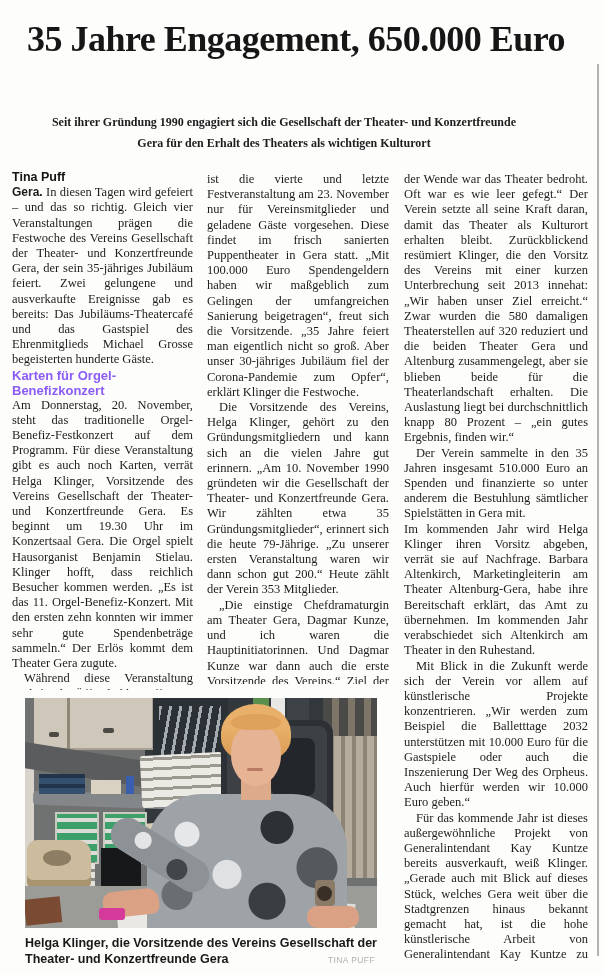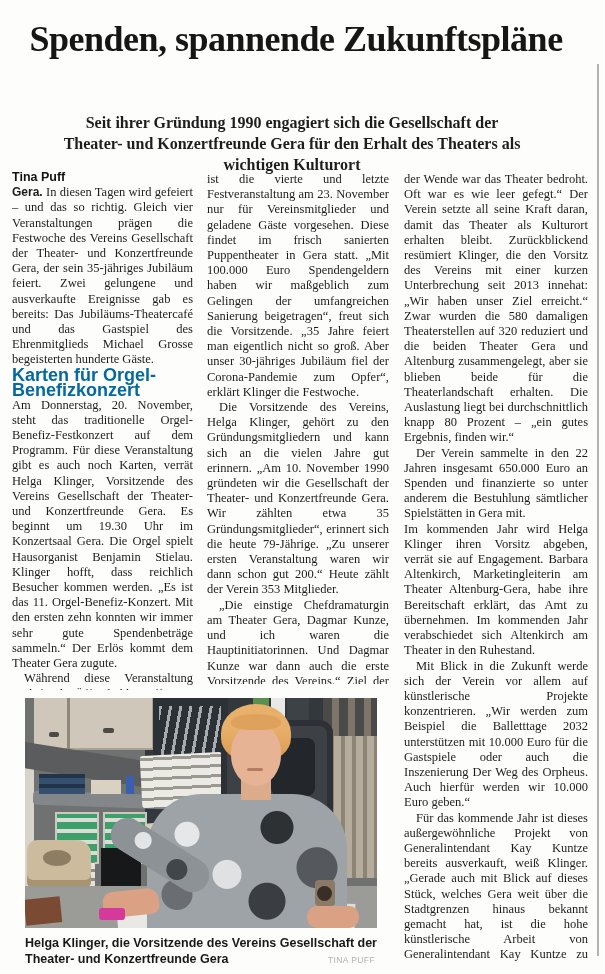--- a/index.html
+++ b/index.html
@@ -8,43 +8,43 @@
     background:#fdfdfc;color:#1c1c1c;
     font-family:"Liberation Serif",serif;
   }
   
   .headline{
     position:absolute;top:18px;left:0;width:592px;text-align:center;
     font-family:"Liberation Serif",serif;font-weight:700;color:#161616;
     font-size:36px;line-height:43px;letter-spacing:-0.5px;
   }
   .subhead{
-    position:absolute;top:112px;left:56px;width:472px;text-align:center;
+    position:absolute;top:112px;left:48px;width:472px;text-align:center;
     font-family:"Liberation Serif",serif;font-weight:700;color:#1d1d1d;
-    font-size:16px;line-height:21px;
+    font-size:12px;line-height:21px;
   }
   
   .col{
     position:absolute;text-align:justify;
     font-family:"Liberation Serif",serif;
     font-size:12.5px;line-height:15.2px;color:#1c1c1c;
   }
   .col p{margin:0;}
   .col p.ind{text-indent:12px;}
   #col1{left:12px;top:170px;width:181px;height:520px;overflow:hidden;}
   #col2{left:207px;top:172px;width:182px;height:512px;overflow:hidden;}
   #col3{left:404px;top:172px;width:184px;height:792px;overflow:hidden;}
   .byline{
     font-family:"Liberation Sans",sans-serif;font-weight:700;
     font-size:12.5px;margin:0 0 22px 0;text-align:left;color:#141414;
   }
   .lead-in{font-family:"Liberation Sans",sans-serif;font-weight:700;font-size:12px;}
   .sec-head{
     font-family:"Liberation Sans",sans-serif;font-weight:700;
-    font-size:18px;line-height:15px;text-align:left;color:#0369a1;
+    font-size:13px;line-height:15px;text-align:left;color:#8b5cf6;
     margin:9px 0 4px 0;
   }
   .ital{}
   
   .page-rule{position:absolute;left:597px;top:64px;width:2px;height:892px;background:#b2b2b0;}
   
   .photo{
     position:absolute;left:25px;top:698px;width:352px;height:230px;
     background:#6f7270;overflow:hidden;
   }
@@ -58,21 +58,21 @@
   .credit{
     position:absolute;right:2px;top:17px;
     font-family:"Liberation Sans",sans-serif;font-weight:400;
     font-size:8.5px;letter-spacing:0.4px;color:#b3b0aa;
   }
 </style>
 </head>
 <body>
 
 <div class="headline">
-  <div>Spenden, spannende Zukunftspläne</div>
+  <div>35 Jahre Engagement, 650.000 Euro</div>
 </div>
 
 <div class="subhead">Seit ihrer Gründung 1990 engagiert sich die Gesellschaft der Theater- und Konzertfreunde Gera für den Erhalt des Theaters als wichtigen Kulturort</div>
 
 <div class="page-rule"></div>
 
 <div class="col" id="col1">
   <p class="byline">Tina Puff</p>
   <p><span class="lead-in">Gera.</span><span> In diesen Tagen wird gefeiert – und das so richtig. Gleich vier Veranstaltungen prägen die Festwoche des Vereins Gesellschaft der Theater- und Konzertfreunde Gera, der sein 35-jähriges Jubiläum feiert. Zwei gelungene und ausverkaufte Ereignisse gab es bereits: Das Jubiläums-Theatercafé und das Gastspiel des Ehrenmitglieds Michael Grosse begeisterten hunderte Gäste.</span></p>
   <p class="sec-head">Karten für Orgel-Benefizkonzert</p>
@@ -81,22 +81,22 @@
 </div>
 
 <div class="col" id="col2">
   <p>ist die vierte und letzte Festveranstaltung am 23. November nur für Vereinsmitglieder und geladene Gäste vorgesehen. Diese findet im frisch sanierten Puppentheater in Gera statt. „Mit 100.000 Euro Spendengeldern haben wir maßgeblich zum Gelingen der umfangreichen Sanierung beigetragen“, freut sich die Vorsitzende. „35 Jahre feiert man eigentlich nicht so groß. Aber unser 30-jähriges Jubiläum fiel der Corona-Pandemie zum Opfer“, erklärt Klinger die Festwoche.</p>
   <p class="ind">Die Vorsitzende des Vereins, Helga Klinger, gehört zu den Gründungsmitgliedern und kann sich an die vielen Jahre gut erinnern. „Am 10. November 1990 gründeten wir die Gesellschaft der Theater- und Konzertfreunde Gera. Wir zählten etwa 35 Gründungsmitglieder“, erinnert sich die heute 79-Jährige. „Zu unserer ersten Veranstaltung waren wir dann schon gut 200.“ Heute zählt der Verein 353 Mitglieder.</p>
   <p class="ind">„Die einstige Chefdramaturgin am Theater Gera, Dagmar Kunze, und ich waren die Hauptinitiatorinnen. Und Dagmar Kunze war dann auch die erste Vorsitzende des Vereins.“ Ziel der Gründung war und ist es, das Theater ideell und materiell zu unterstützen. „Gerade nach</p>
 </div>
 
 <div class="col" id="col3">
   <p>der Wende war das Theater bedroht. Oft war es wie leer gefegt.“ Der Verein setzte all seine Kraft daran, damit das Theater als Kulturort erhalten bleibt. Zurückblickend resümiert Klinger, die den Vorsitz des Vereins mit einer kurzen Unterbrechung seit 2013 innehat: „Wir haben unser Ziel erreicht.“ Zwar wurden die 580 damaligen Theaterstellen auf 320 reduziert und die beiden Theater Gera und Altenburg zusammengelegt, aber sie blieben beide für die Theaterlandschaft erhalten. Die Auslastung liegt bei durchschnittlich knapp 80 Prozent – „ein gutes Ergebnis, finden wir.“</p>
-  <p class="ind">Der Verein sammelte in den 22 Jahren insgesamt 650.000 Euro an Spenden und finanzierte so unter anderem die Bestuhlung sämtlicher Spielstätten in Gera mit.</p>
-  <p>Im kommenden Jahr wird Helga Klinger ihren Vorsitz abgeben, verrät sie auf Engagement. Barbara Altenkirch, Marketingleiterin am Theater Altenburg-Gera, habe ihre Bereitschaft erklärt, das Amt zu übernehmen. Im kommenden Jahr verabschiedet sich Altenkirch am Theater in den Ruhestand.</p>
+  <p class="ind">Der Verein sammelte in den 35 Jahren insgesamt 510.000 Euro an Spenden und finanzierte so unter anderem die Bestuhlung sämtlicher Spielstätten in Gera mit.</p>
+  <p>Im kommenden Jahr wird Helga Klinger ihren Vorsitz abgeben, verrät sie auf Nachfrage. Barbara Altenkirch, Marketingleiterin am Theater Altenburg-Gera, habe ihre Bereitschaft erklärt, das Amt zu übernehmen. Im kommenden Jahr verabschiedet sich Altenkirch am Theater in den Ruhestand.</p>
   <p class="ind"><span>Mit Blick in die Zukunft werde sich der Verein vor allem auf künstlerische Projekte konzentrieren. „Wir werden zum Beispiel die Balletttage 2032 unterstützen mit 10.000 Euro für die Gastspiele oder auch die Inszenierung </span><span class="ital">Der Weg des Orpheus</span><span>. Auch hierfür werden wir 10.000 Euro geben.“</span></p>
   <p class="ind">Für das kommende Jahr ist dieses außergewöhnliche Projekt von Generalintendant Kay Kuntze bereits ausverkauft, weiß Klinger. „Gerade auch mit Blick auf dieses Stück, welches Gera weit über die Stadtgrenzen hinaus bekannt gemacht hat, ist die hohe künstlerische Arbeit von Generalintendant Kay Kuntze zu würdigen. Der Verein steht in seiner Gesamtheit hinter ihm.“</p>
 </div>
 
 <div class="photo">
 
   <div class="ph" style="left:120px;top:0;width:190px;height:160px;background:#33383c;"></div>
   <div class="ph" style="left:298px;top:0;width:54px;height:180px;background:repeating-linear-gradient(90deg,#b5ac9d 0 7px,#8d8475 7px 11px);"></div>
   <div class="ph" style="left:298px;top:0;width:54px;height:38px;background:repeating-linear-gradient(90deg,#4a4b49 0 9px,#7c7568 9px 16px);"></div>
   <div class="ph" style="left:0;top:55px;width:9px;height:150px;background:#d8d4cb;"></div>

